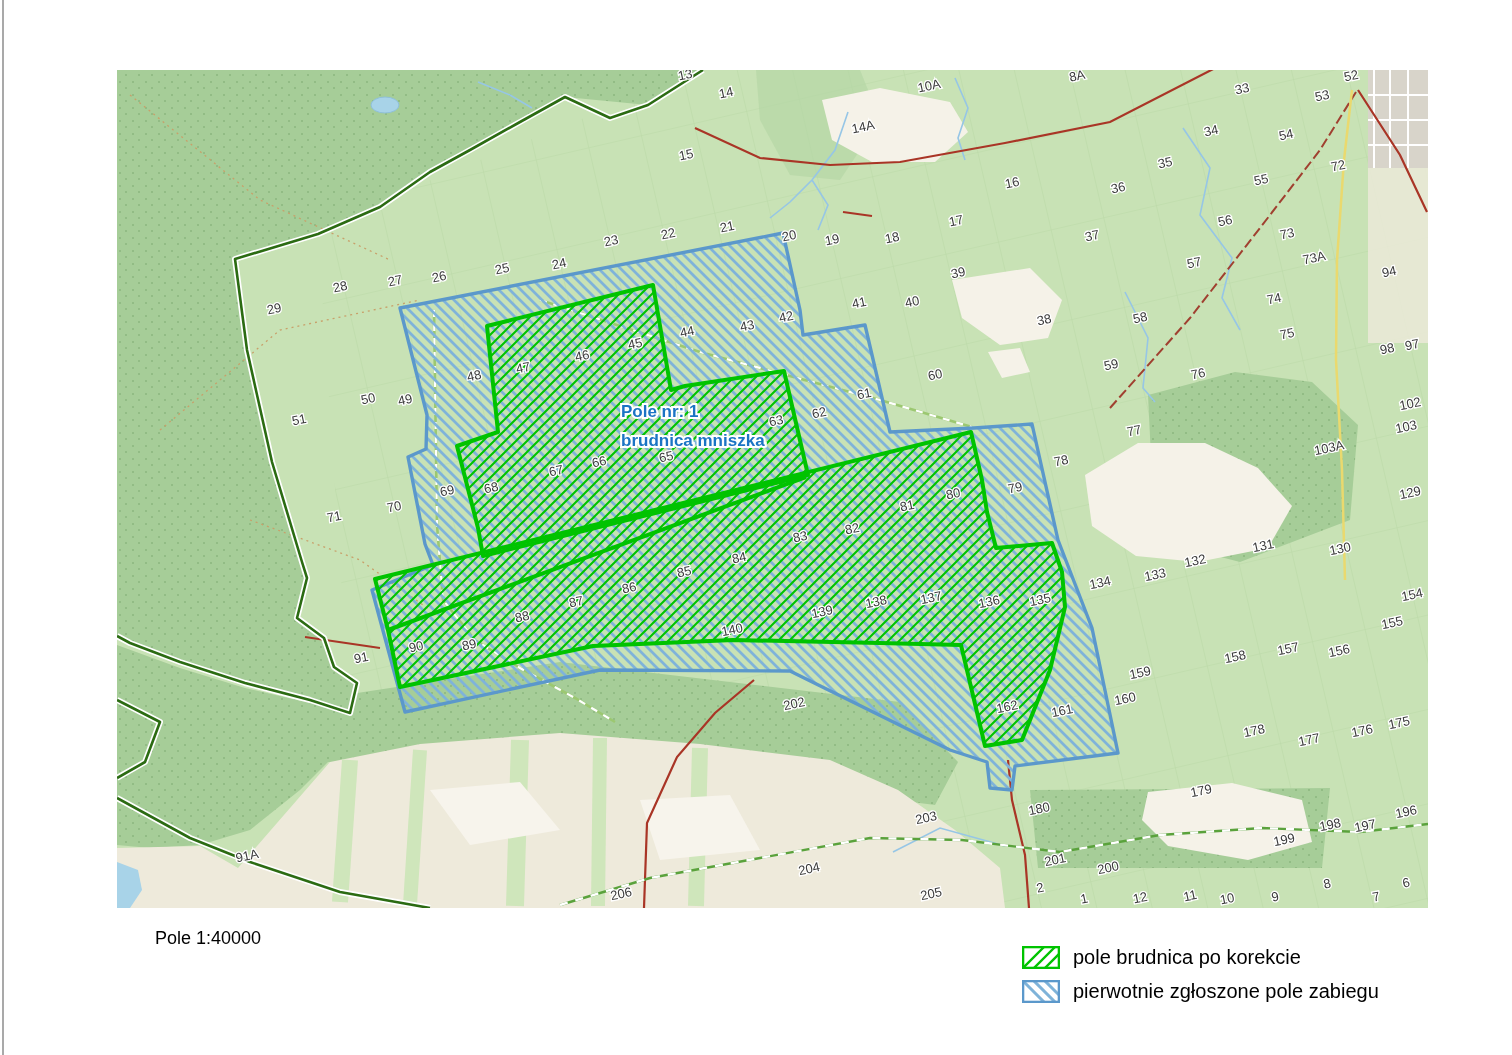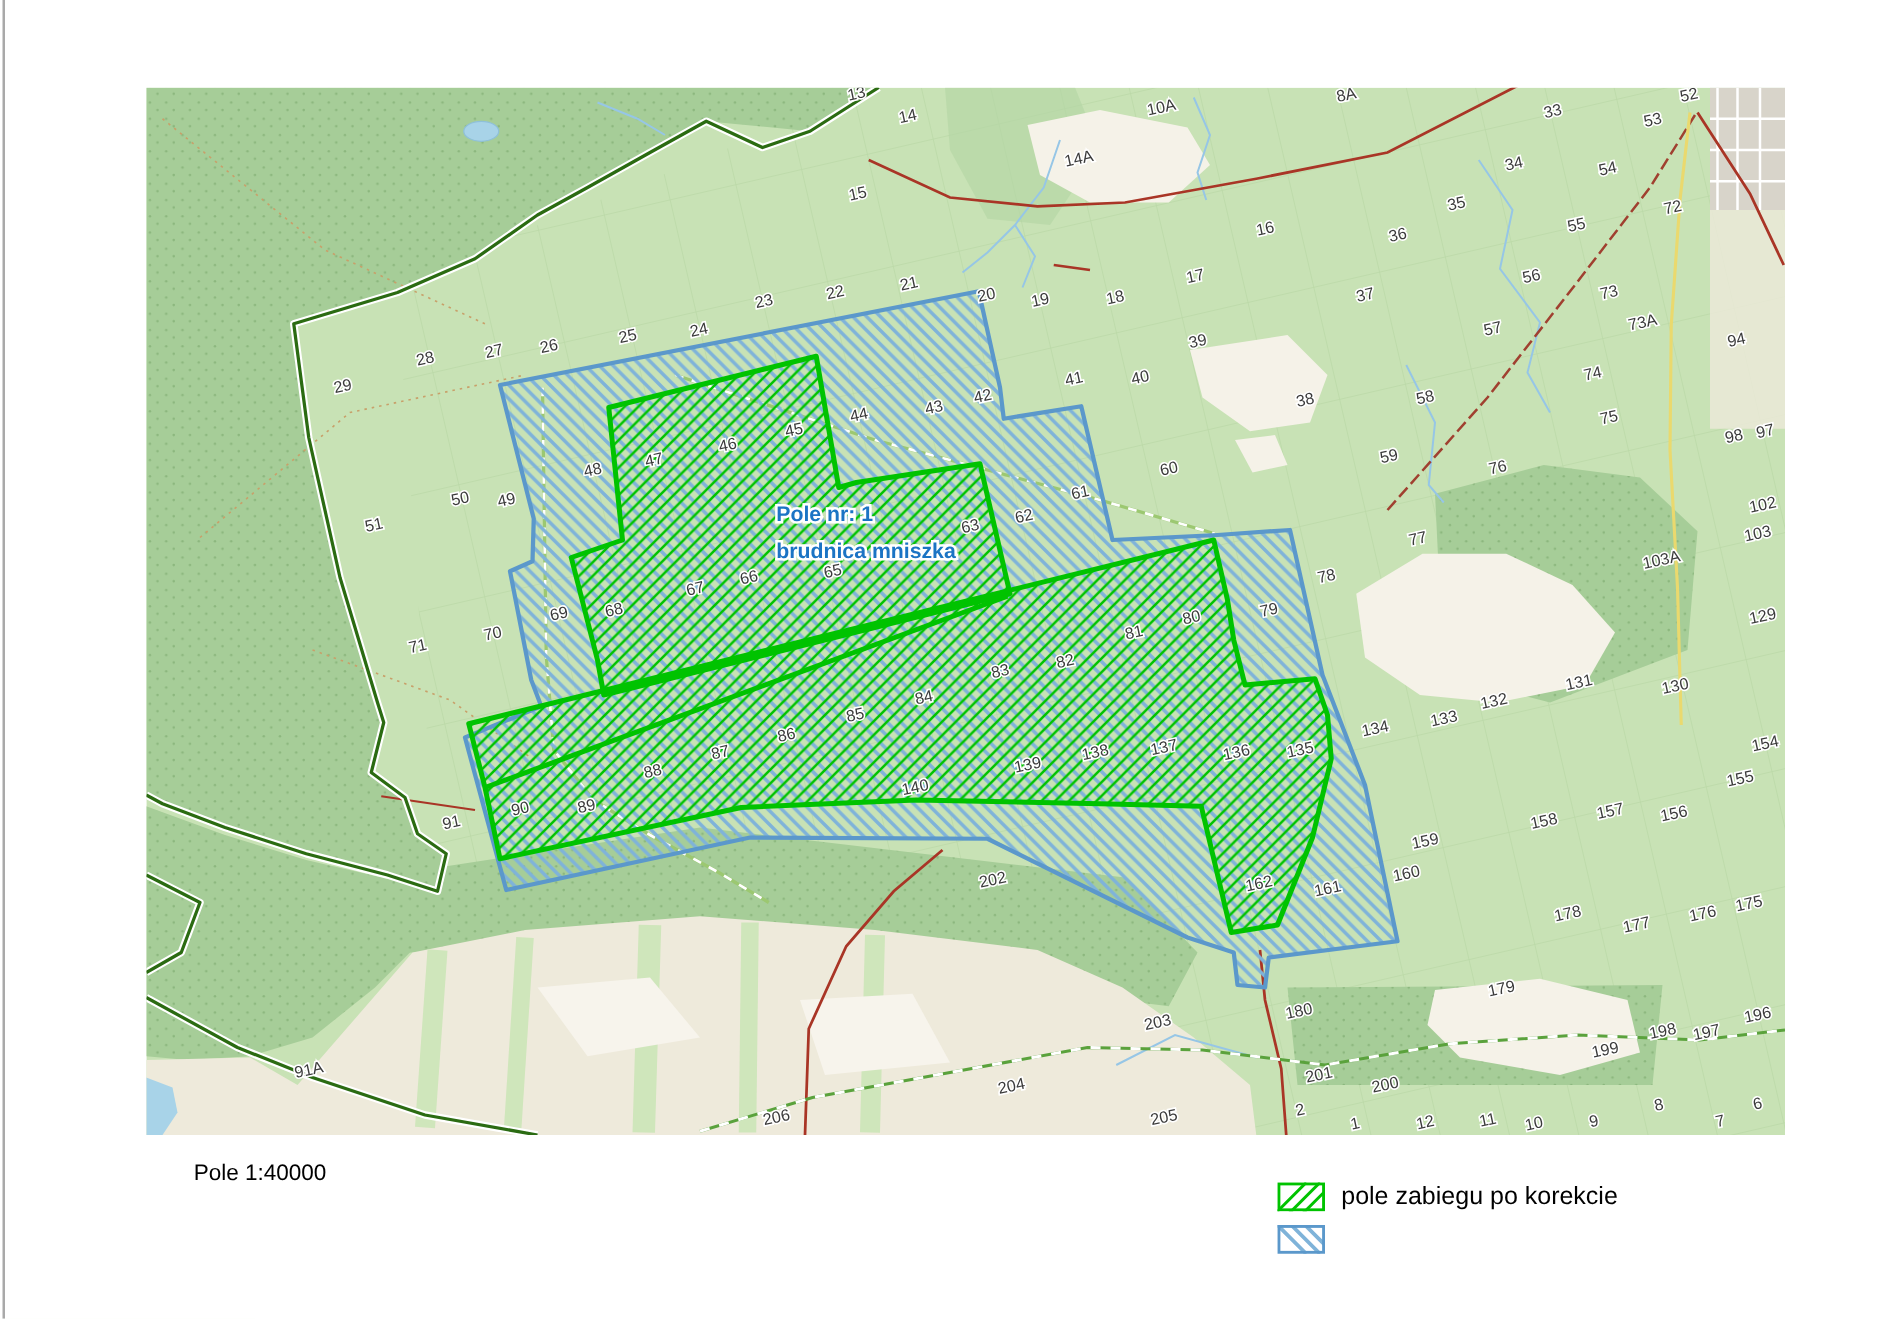--- a/index.html
+++ b/index.html
@@ -287,25 +287,26 @@
 
   <div id="legend">
     <div class="legend-row">
       <svg class="swatch" viewBox="0 0 38 23">
         <rect x="1" y="1" width="36" height="21" fill="#ffffff"></rect>
         <g stroke="#00c300" stroke-width="2.4">
           <path d="M-2,25 L23,0 M9,25 L34,0 M20,25 L45,0"></path>
         </g>
         <rect x="1" y="1" width="36" height="21" fill="none" stroke="#00c300" stroke-width="2.6"></rect>
       </svg>
-      <span class="cap">pole zabiegu po korekcie</span>
+      <span class="cap">pole brudnica po korekcie</span>
     </div>
     <div class="legend-row">
       <svg class="swatch" viewBox="0 0 38 23">
         <rect x="1" y="1" width="36" height="21" fill="#ffffff"></rect>
         <g stroke="#7fb3d9" stroke-width="3">
           <path d="M-2,-2 L23,23 M9,-2 L34,23 M20,-2 L45,23"></path>
         </g>
         <rect x="1" y="1" width="36" height="21" fill="none" stroke="#5b98cb" stroke-width="2.6"></rect>
       </svg>
+      <span class="cap">pierwotnie zgłoszone pole zabiegu</span>
     </div>
   </div>
 </div>
 
 </body></html>

